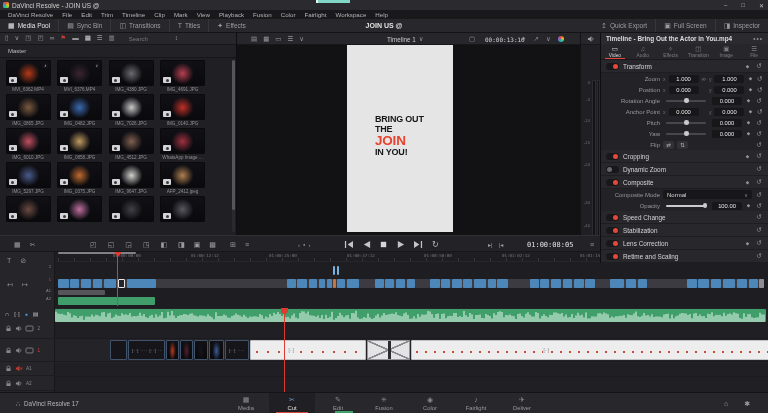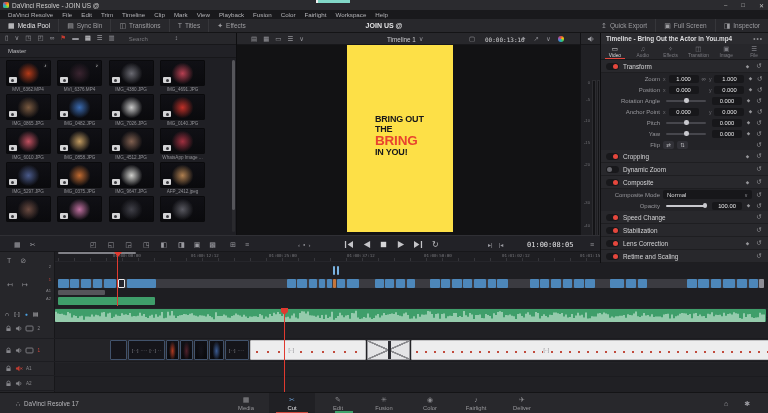--- a/index.html
+++ b/index.html
@@ -47,21 +47,21 @@
 .mp-scroll::after{content:"";position:absolute;left:0;top:0;width:3px;height:150px;background:#55555a;border-radius:2px}
 
 .viewer{position:absolute;left:237px;top:33px;width:343px;height:202px;background:#121214}
 .v-head{position:relative;height:12px;background:#27272b;border-bottom:1px solid #17171a}
 .vh-left{position:absolute;left:14px;top:0;height:12px;display:flex;align-items:center;gap:6px}
 .vh-center{position:absolute;left:150px;top:0;height:12px;display:flex;align-items:center;gap:3px;font-size:6.3px;color:#c8c8cc}
 .vh-tc{position:absolute;left:248px;top:0;height:12px;display:flex;align-items:center;font-family:"DejaVu Sans Mono",monospace;font-size:6px;color:#d2d2d4}
 .vh-cam{position:absolute;left:232px;top:0;height:12px;display:flex;align-items:center}
 .vh-icons{position:absolute;left:284px;top:0;height:12px;display:flex;align-items:center;gap:7px}
 .cwheel{width:6px;height:6px;border-radius:50%;background:conic-gradient(#e74c3c,#f1c40f,#2ecc71,#3498db,#9b59b6,#e74c3c)}
-.vid{position:absolute;left:110px;top:12px;width:106px;height:187px;background:#fde047}
+.vid{position:absolute;left:110px;top:12px;width:106px;height:187px;background:#e5e5e5}
 .vid-text{position:absolute;left:28px;top:70px;font-weight:bold;color:#17171a;letter-spacing:-.2px}
 .vt1{font-size:9px;line-height:9.5px}
 .vt3{font-size:13.5px;line-height:13px;color:var(--accent,#e8432e)}
 .vt4{font-size:9px;line-height:11px}
 
 .meters{position:absolute;left:580px;top:33px;width:20px;height:202px;background:#202024;border-left:1px solid #131316}
 .m-head{height:12px;background:#27272b;display:flex;align-items:center;justify-content:center;border-bottom:1px solid #17171a}
 .m-scale{position:absolute;left:0;top:45px;right:0;bottom:0}
 .mdb{position:absolute;left:0;width:9px;text-align:right;font-size:4.2px;color:#6e6e73}
 .mbar{position:absolute;top:2px;height:178px;width:3.5px;background:#141417;border:1px solid #2c2c30}
@@ -504,21 +504,21 @@
 
           <span class="mpi">∨</span>
 
         <span class="cwheel"></span>
       </div>
     </div>
     <div class="vid">
       <div class="vid-text">
         <div class="vt1">BRING OUT</div>
         <div class="vt1">THE</div>
-        <div class="vt3" style="color: rgb(232, 67, 46);">BRING</div>
+        <div class="vt3" style="color: rgb(232, 67, 46);">JOIN</div>
         <div class="vt4">IN YOU!</div>
       </div>
     </div>
   </div>
 
   <div class="meters">
     <div class="m-head">
       <svg width="8" height="8" viewBox="0 0 9 8">
           <path d="M1 2.8h1.5L5 .8v6.4L2.5 5.2H1z" fill="#9a9aa0"></path>
           <path d="M6 2.4c.9.8.9 2.4 0 3.2" stroke="#9a9aa0" fill="none" stroke-width=".9"></path>

